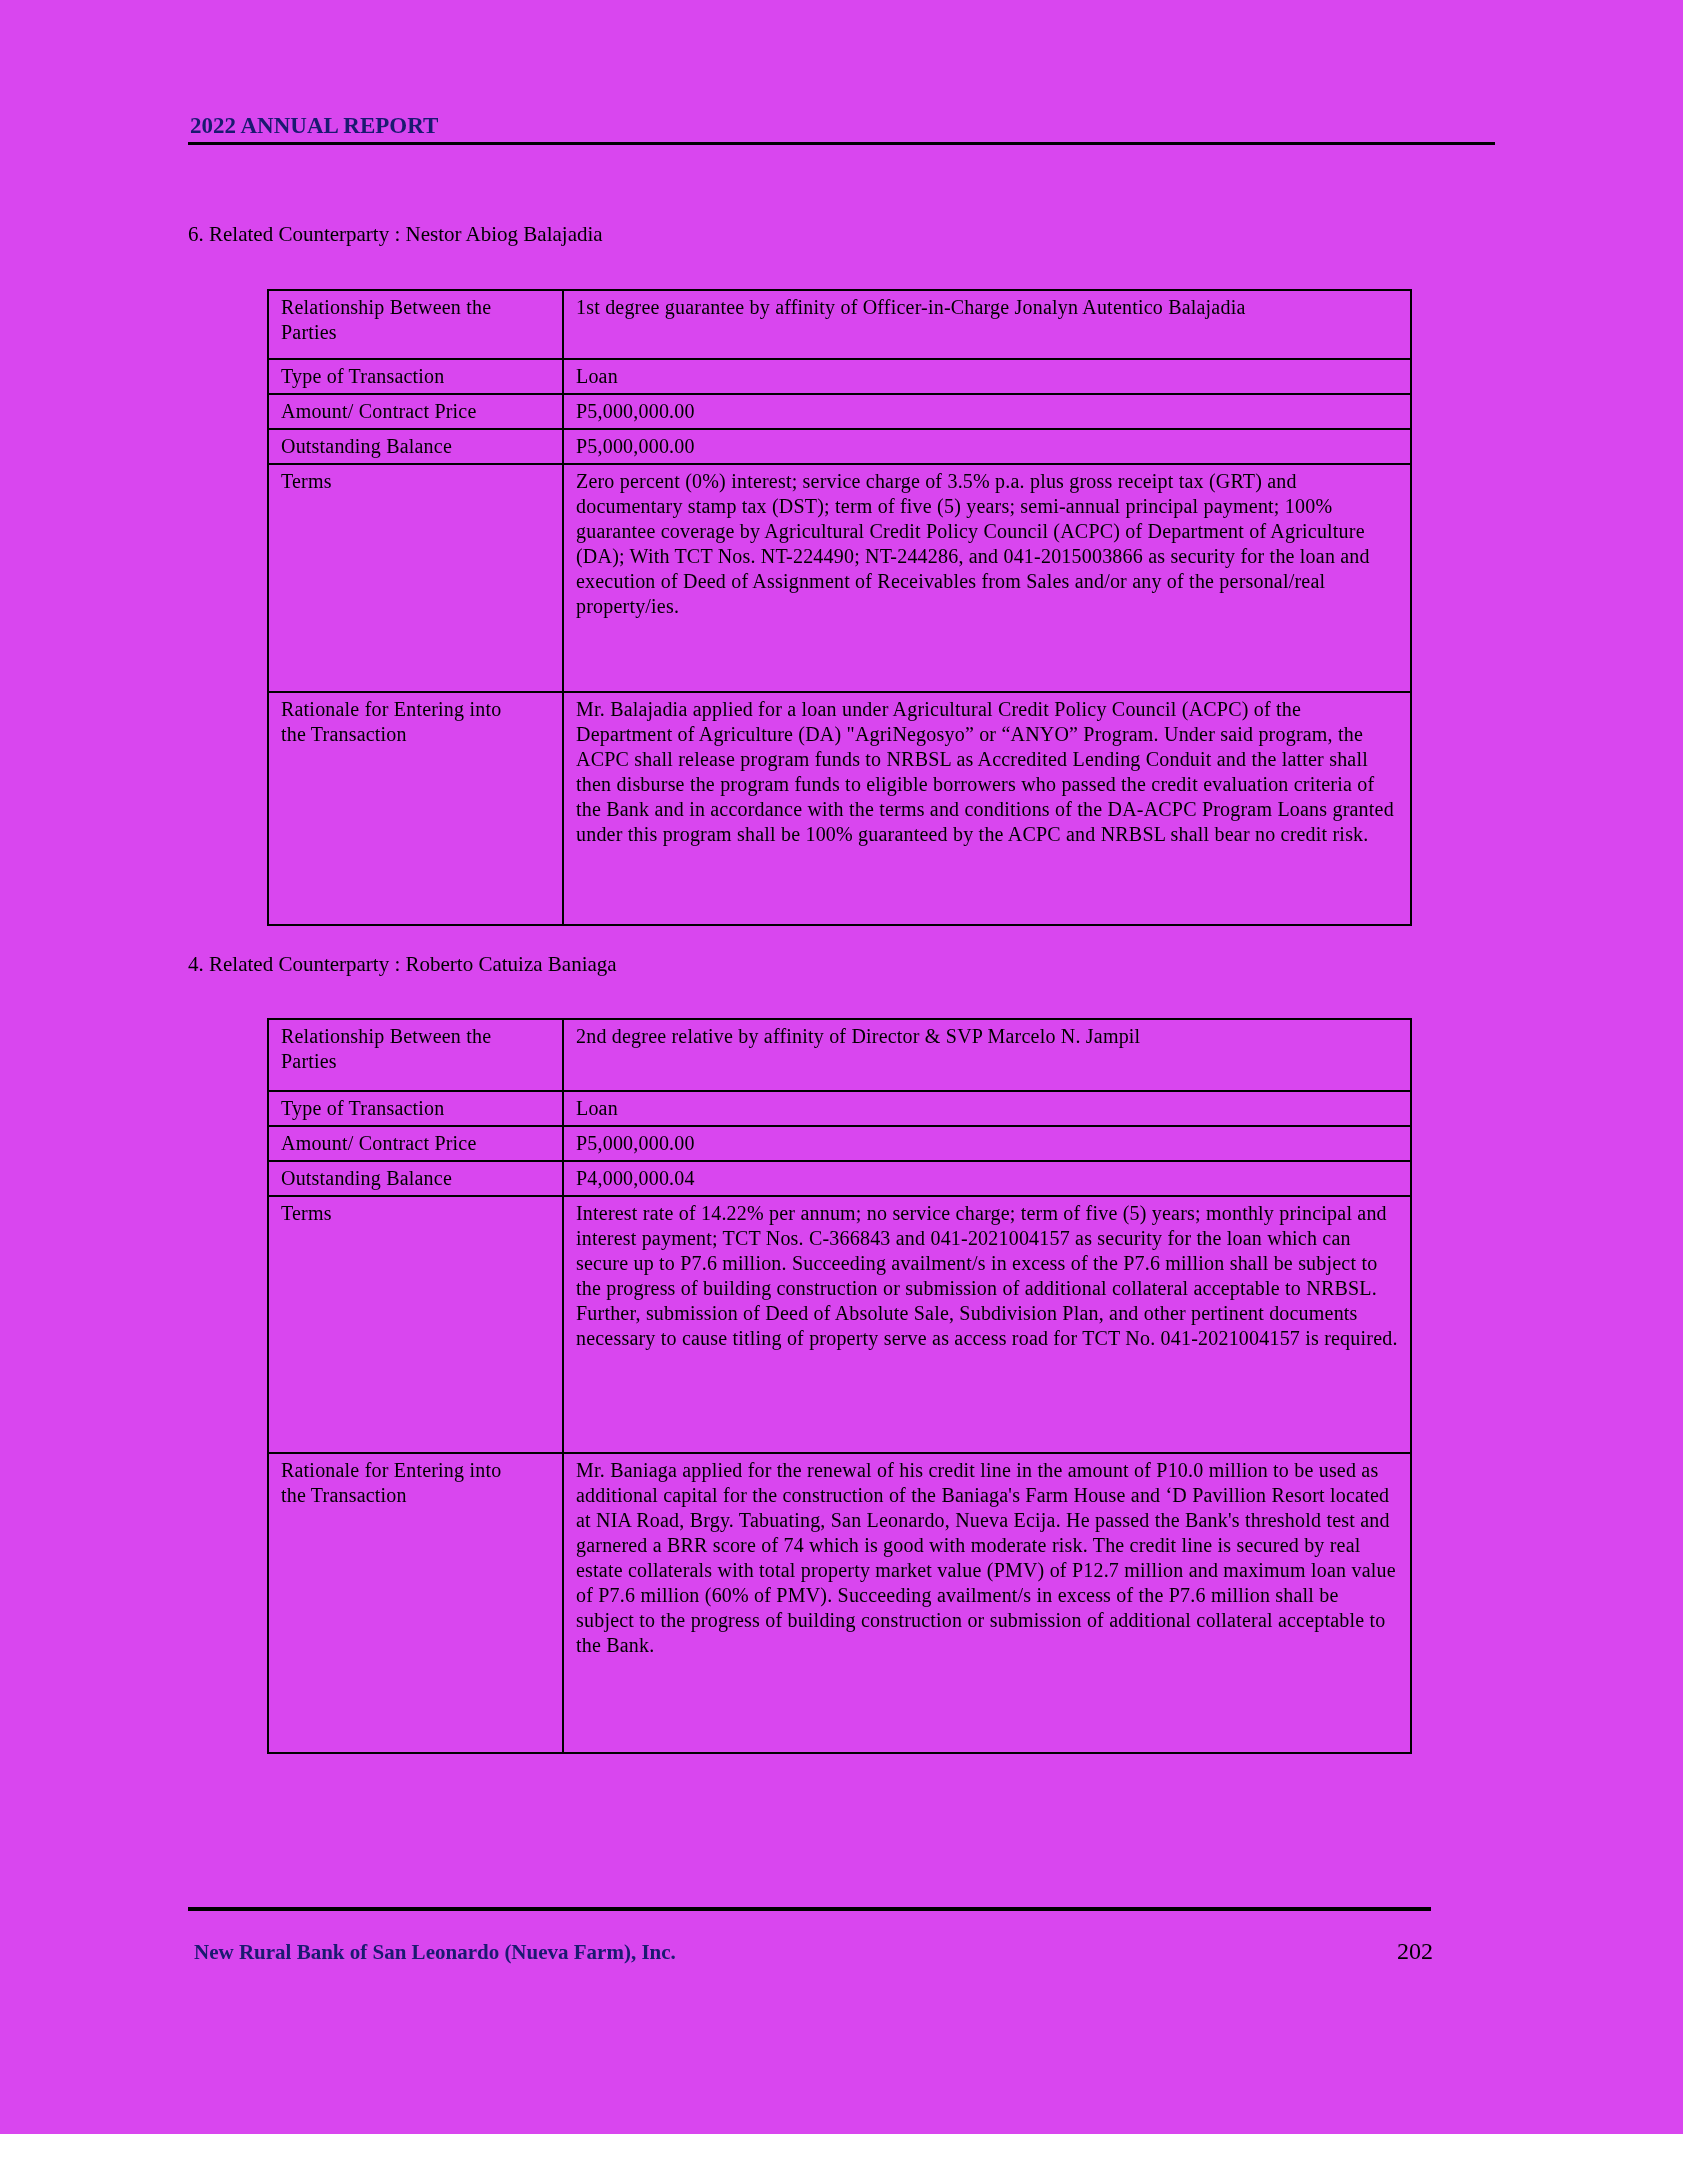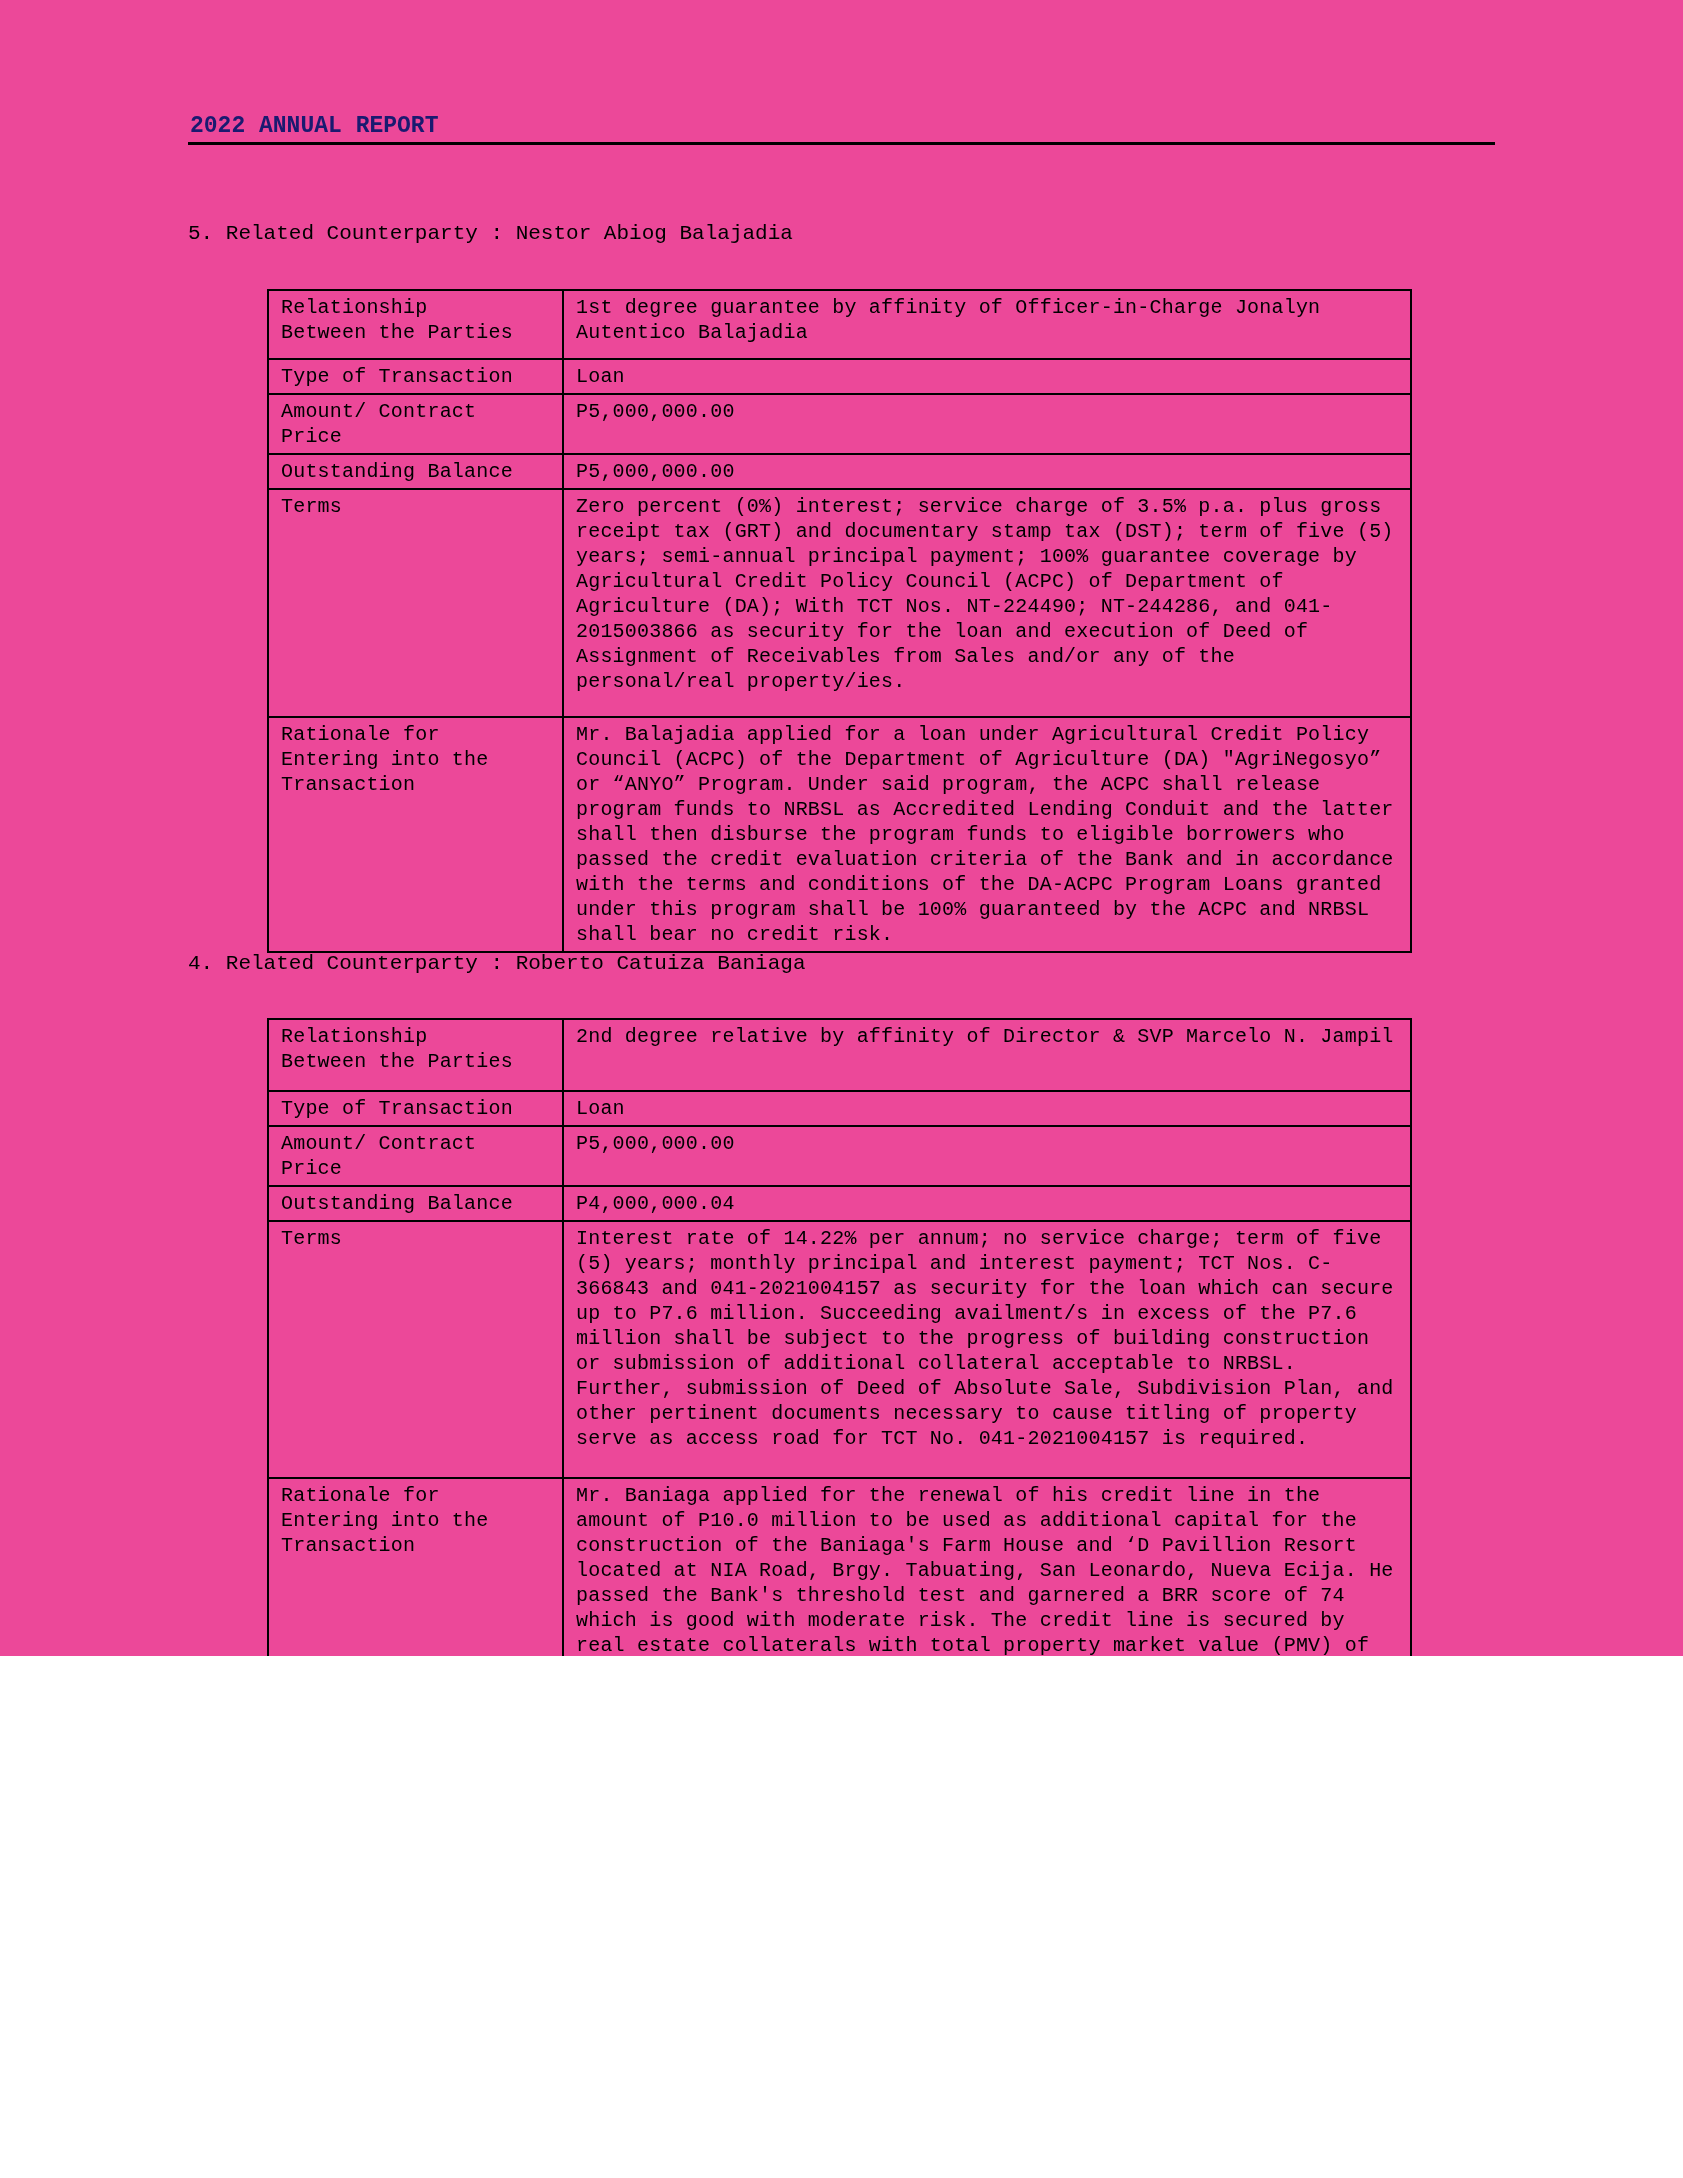--- a/index.html
+++ b/index.html
@@ -3,23 +3,23 @@
 <meta charset="utf-8">
 <style>
   html, body {
     margin: 0;
     padding: 0;
     background: #ffffff;
   }
   .page {
     position: relative;
     width: 1683px;
-    height: 1656px;
-    background: #ec4899;
-    font-family: Liberation Mono, monospace;
+    height: 2134px;
+    background: #d946ef;
+    font-family: Liberation Serif, serif;
     color: #000000;
     overflow: hidden;
   }
   .header-title {
     position: absolute;
     left: 190px;
     top: 113px;
     font-size: 23px;
     font-weight: bold;
     color: #1a1a70;
@@ -120,21 +120,21 @@
   }
 </style>
 </head>
 <body>
 
 <div class="page">
 
   <div class="header-title">2022 ANNUAL REPORT</div>
   <div class="header-rule"></div>
 
-  <div class="section-heading" id="s5-heading">5. Related Counterparty : Nestor Abiog Balajadia</div>
+  <div class="section-heading" id="s5-heading">6. Related Counterparty : Nestor Abiog Balajadia</div>
 
   <table class="rpt" id="table1">
     <tbody>
       <tr class="r1">
         <td class="lbl">Relationship Between the Parties</td>
         <td>1st degree guarantee by affinity of Officer-in-Charge Jonalyn Autentico Balajadia</td>
       </tr>
       <tr class="r2">
         <td class="lbl">Type of Transaction</td>
         <td>Loan</td>

